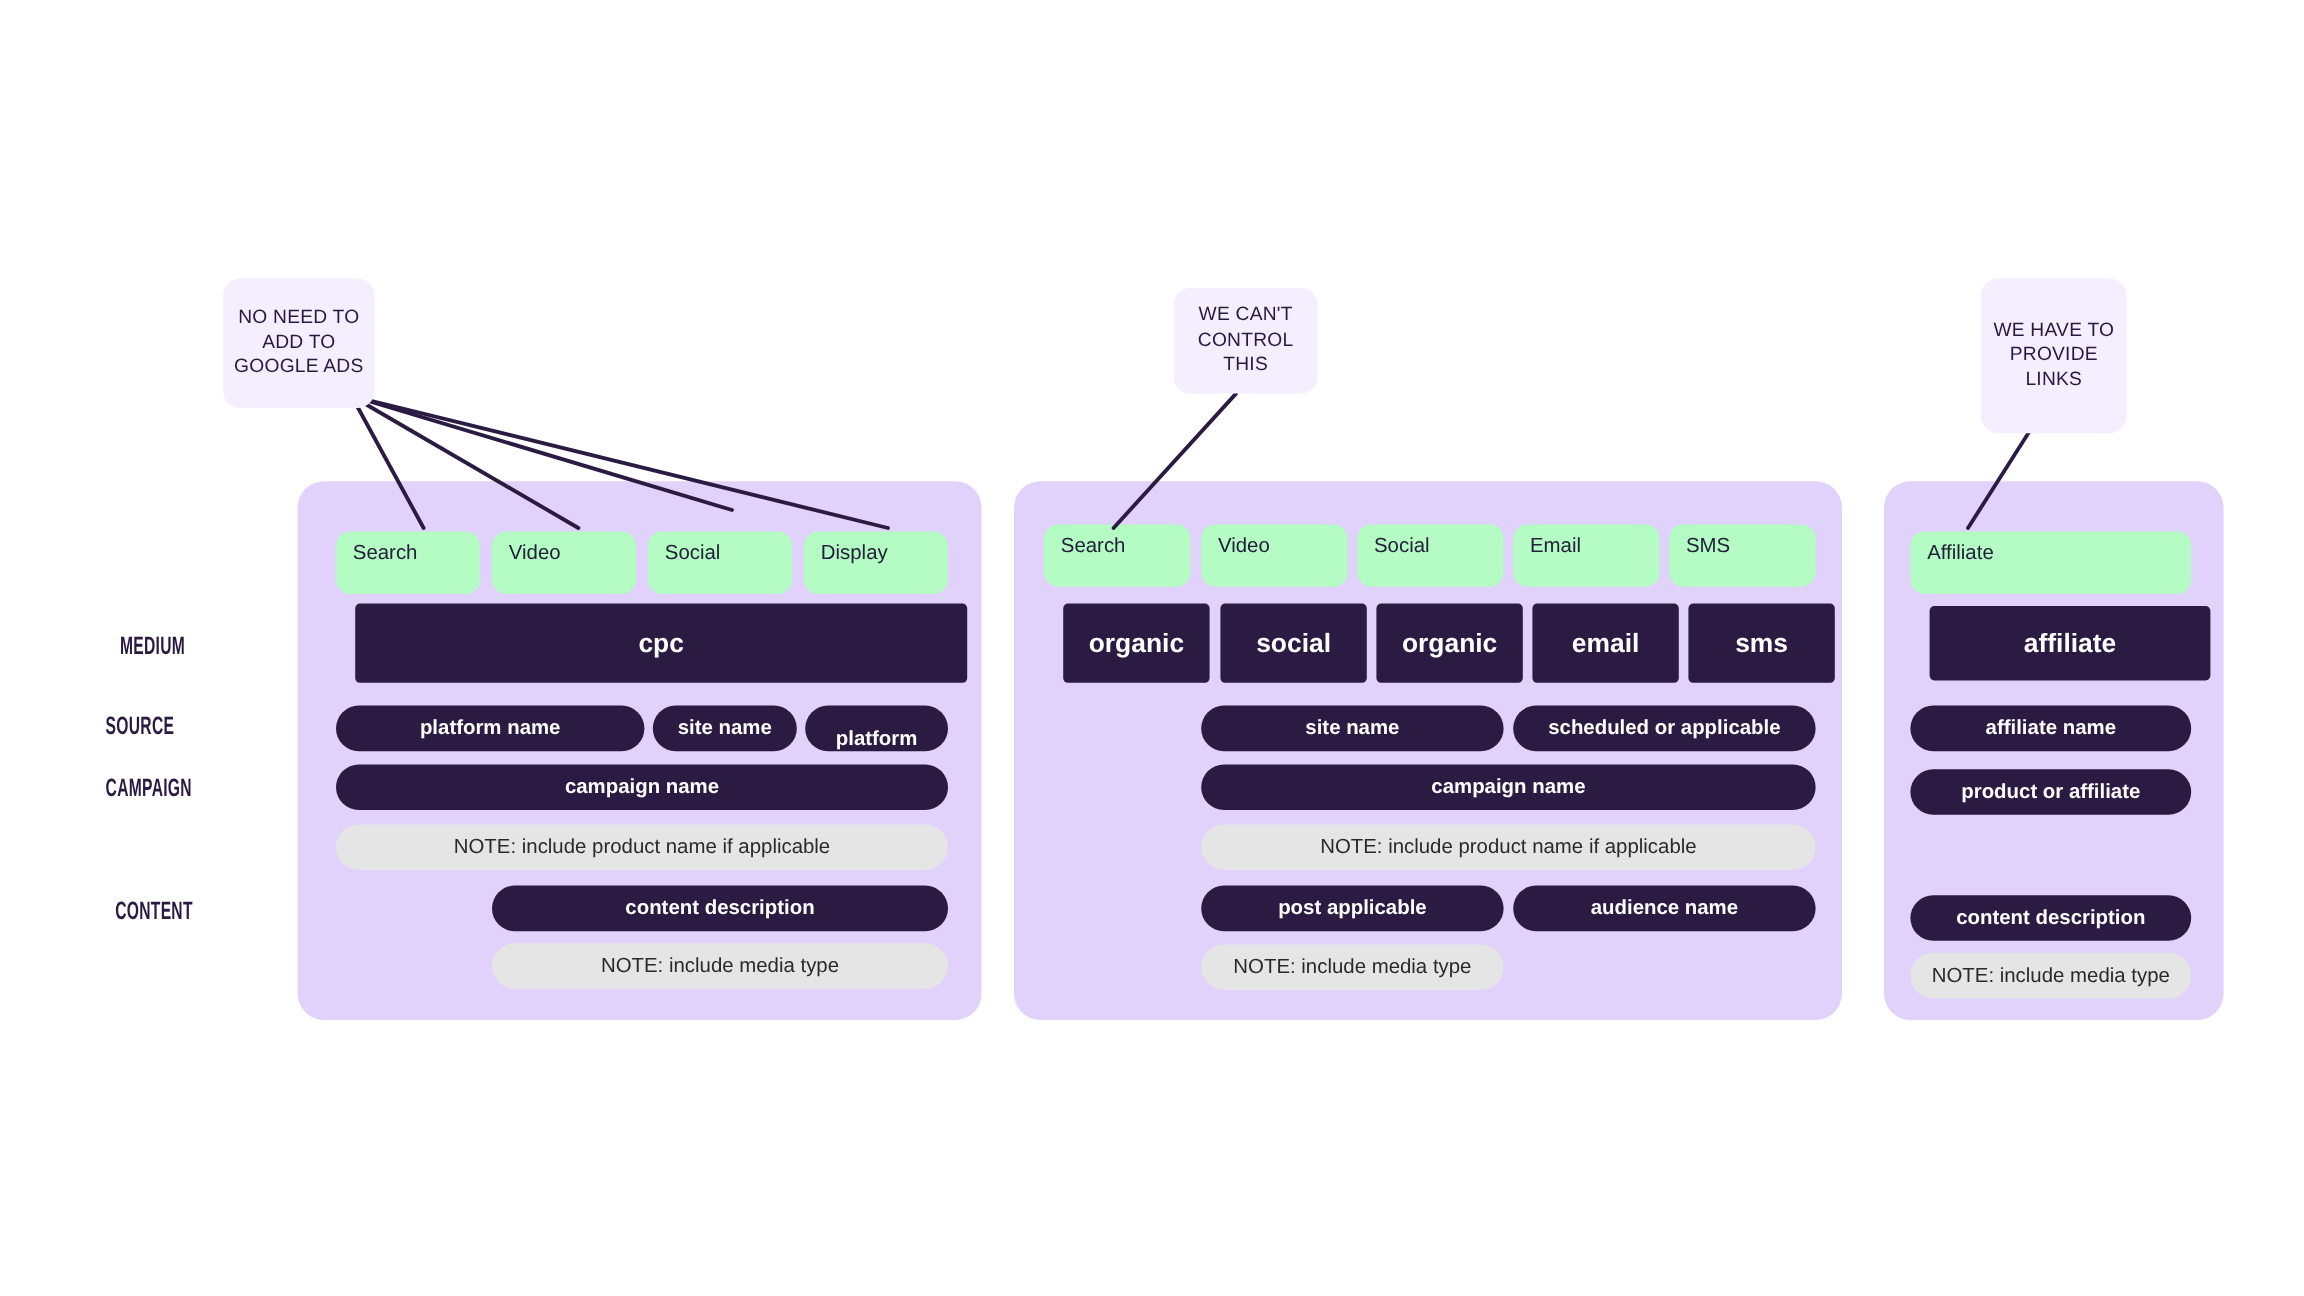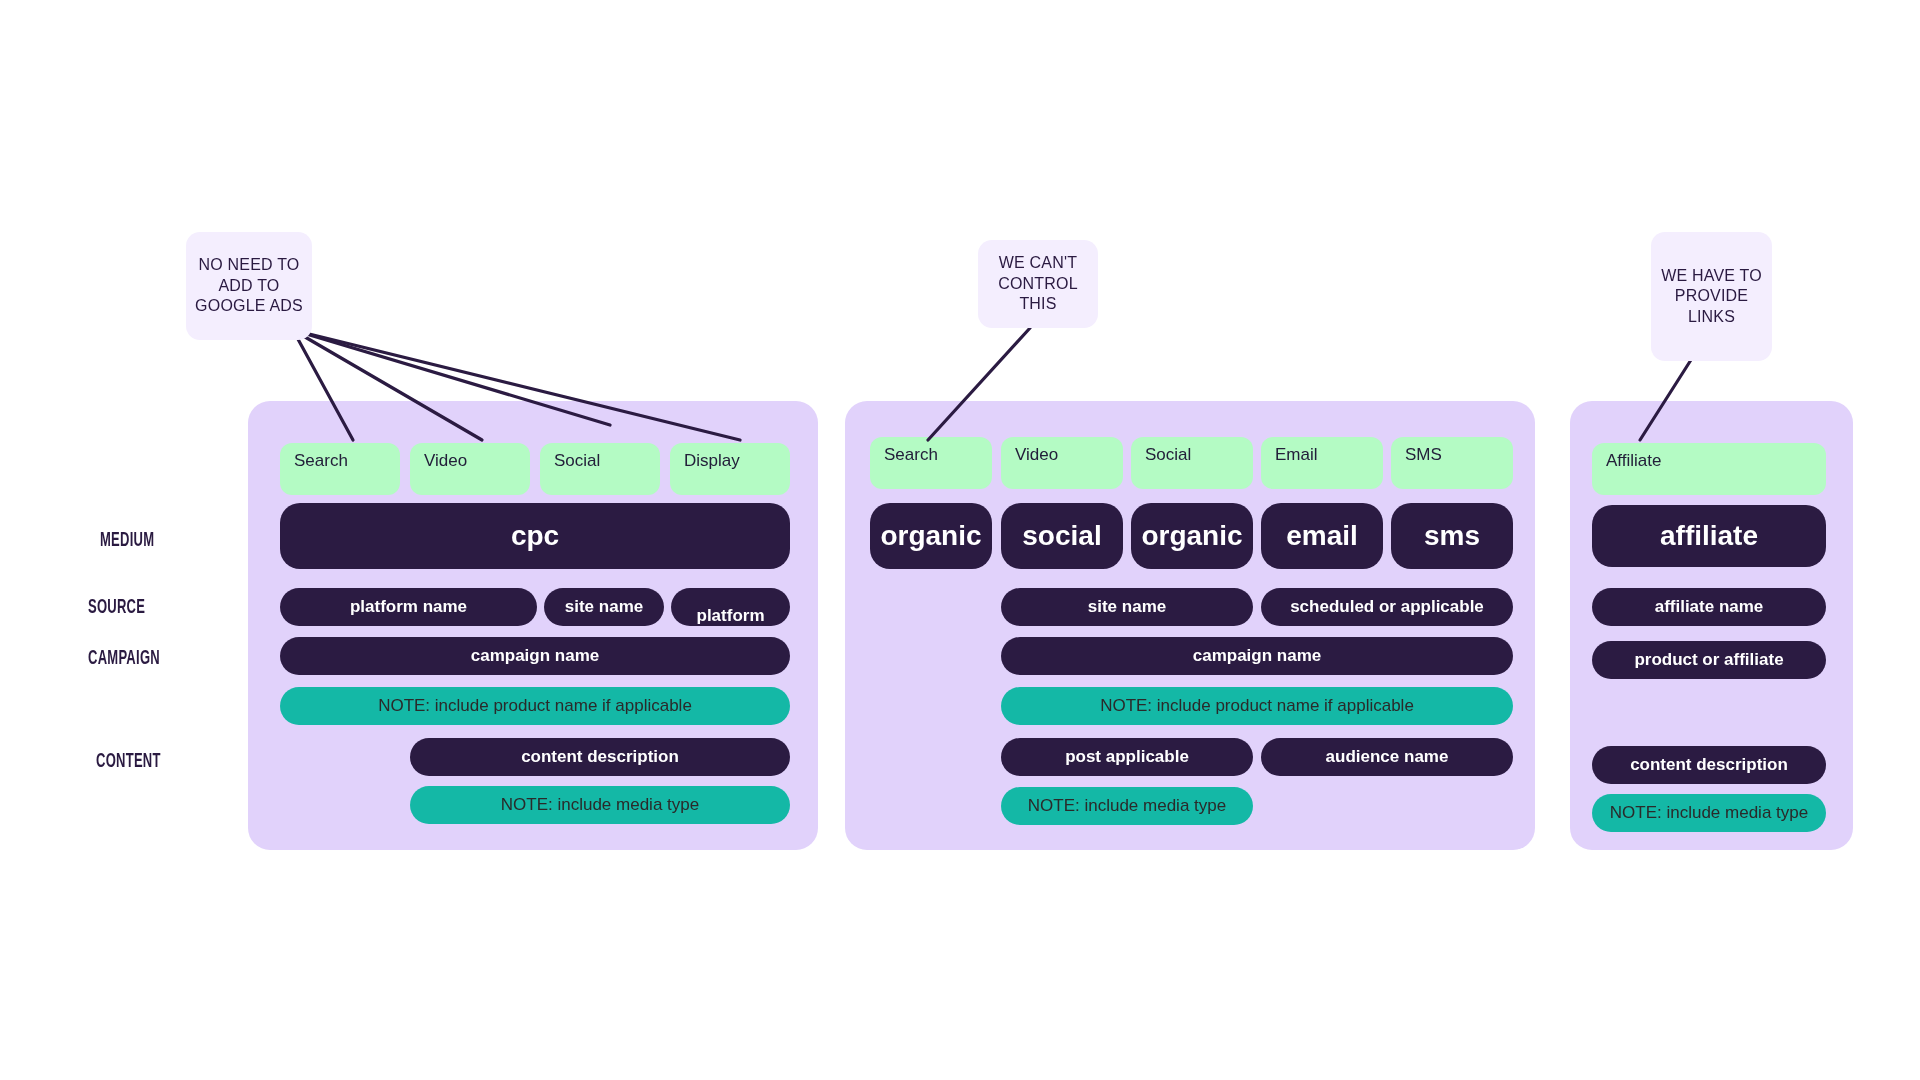--- a/index.html
+++ b/index.html
@@ -89,26 +89,27 @@
 
   .chip.dark {
     background: #2b1b42;
     border-radius: 999px;
     color: #ffffff;
     font-size: 17px;
     font-weight: 700;
   }
 
   .chip.dark.block {
-    border-radius: 20px;
-    font-size: 28px;
+    border-radius: 4px;
+    font-size: 22px;
+    margin-left: 16px;
   }
 
   .chip.note {
-    background: #14b8a6;
+    background: #e5e5e5;
     border-radius: 999px;
     color: #2a2a2a;
     font-size: 17px;
     font-weight: 400;
   }
 </style>
 </head>
 <body>
 
 <div id="canvas">

